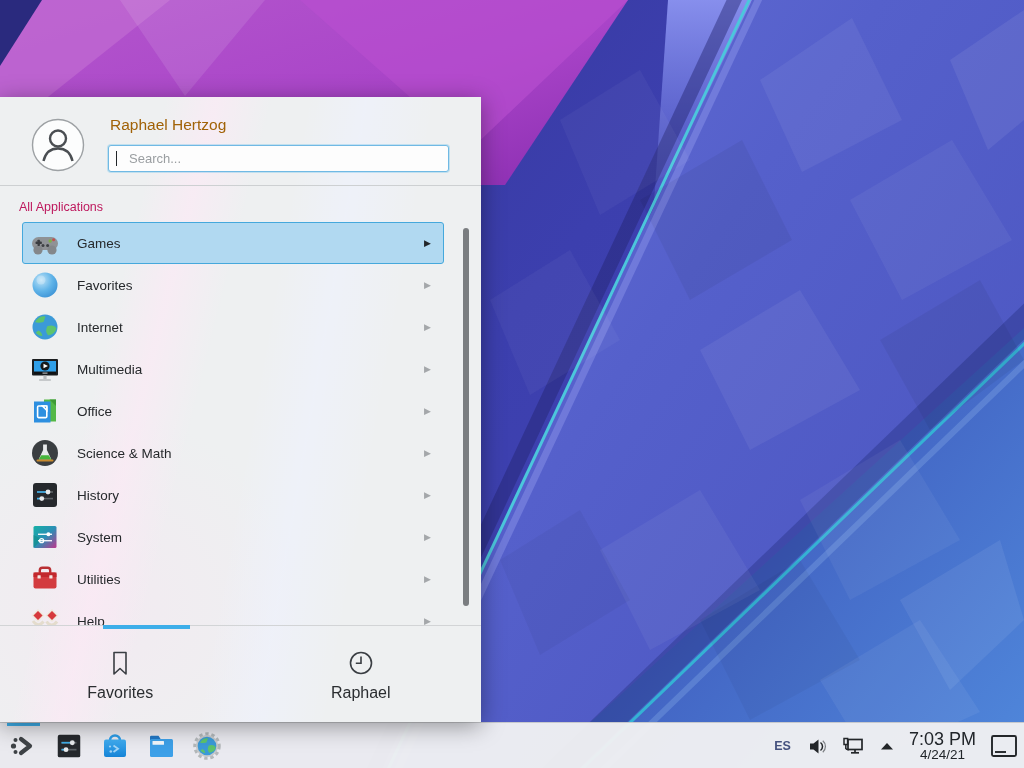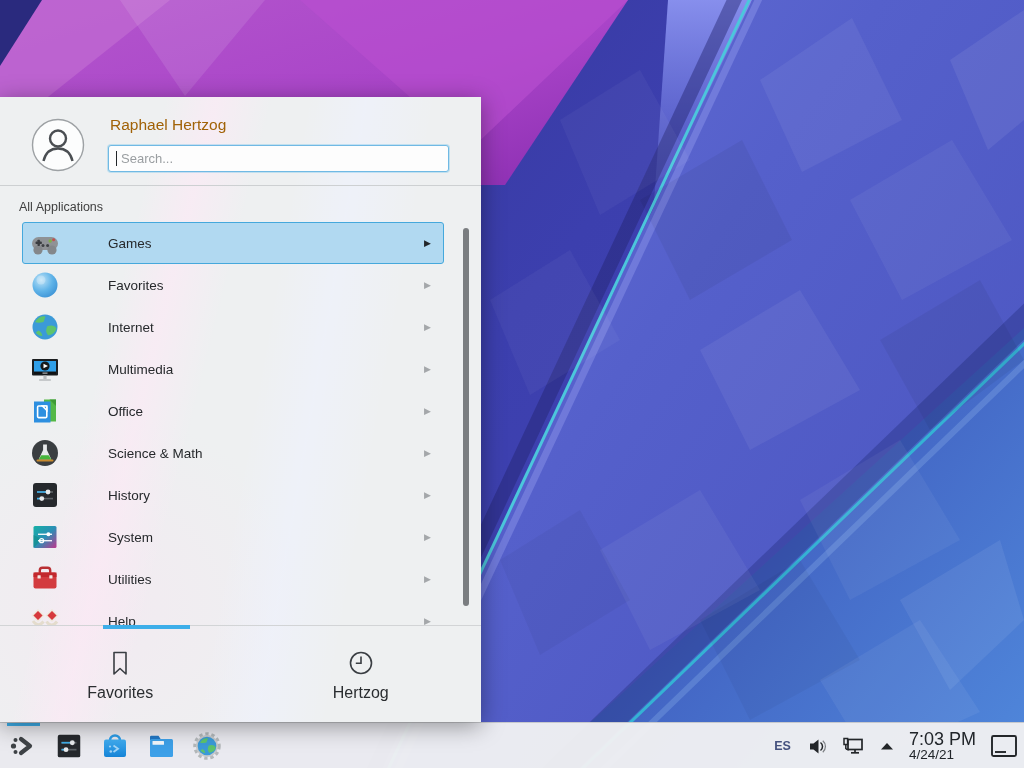--- a/index.html
+++ b/index.html
@@ -23,29 +23,29 @@
       linear-gradient(100deg, rgba(255,255,255,0) 52%, rgba(238,242,255,.55) 62%, rgba(255,255,255,0) 74%),
       radial-gradient(60% 45% at 22% 82%, rgba(247,228,241,.45), rgba(247,228,241,0) 70%);
   }
   .launcher-header { position:absolute; left:0; top:0; width:100%; height:88px; }
   .avatar { position:absolute; left:31px; top:21px; width:54px; height:54px; }
   .user-name { position:absolute; left:110px; top:19px; font-size:15.5px; color:#a16207; }
   .search-wrap { position:absolute; left:108px; top:48px; width:341px; height:27px;
     background:#fdfdfd; border:1px solid #70b9e4; border-radius:3px;
     box-shadow:0 0 0 1px rgba(61,174,233,.25); }
   .search-wrap input { position:absolute; inset:0; border:0; background:transparent; outline:none;
-    padding-left:12px; font-size:13px; font-family:"Liberation Sans",sans-serif; color:#232629; }
+    padding-left:20px; font-size:13px; font-family:"Liberation Sans",sans-serif; color:#232629; }
   .search-wrap input::placeholder { color:#9a9ea1; opacity:1; }
   .search-caret { position:absolute; left:7px; top:5px; width:1px; height:15px; background:#232629; }
   .header-sep { position:absolute; left:0; top:88px; width:100%; height:1px; background:#cdd0d2; }
-  .section-label { position:absolute; left:19px; top:103px; font-size:12.5px; color:#404040; }
+  .section-label { position:absolute; left:19px; top:103px; font-size:12.5px; color:#be185d; }
 
   .cat-list { position:absolute; left:0; top:125px; width:100%; height:403px; overflow:hidden; }
   .cat-row { position:relative; width:422px; margin-left:22px; height:42px;
-    display:flex; align-items:center; border:1px solid transparent; border-radius:3px;gap:31px; }
+    display:flex; align-items:center; border:1px solid transparent; border-radius:3px; }
   .cat-row.selected { background:#b1d9f1; border-color:#45a8dc; }
   .cat-icon { width:32px; height:32px; margin-left:6px; flex:0 0 32px; }
   .cat-label { margin-left:16px; font-size:13.5px; color:#26292c; }
   .cat-arrow { position:absolute; right:12px; top:50%; transform:translateY(-50%);
     font-size:9px; color:#a4a7aa; }
   .cat-row.selected .cat-arrow { color:#232629; }
 
   .scrollbar { position:absolute; left:463px; top:131px; width:6px; height:378px;
     background:#7a7d80; border-radius:3px; }
 
@@ -59,21 +59,21 @@
   
   .taskbar { position:absolute; left:0; top:722px; width:1024px; height:46px;
     background:rgba(239,240,242,.97); border-top:1px solid rgba(190,193,196,.8); z-index:4; }
   .task-apps { position:absolute; left:0; top:0; height:46px; display:flex; }
   .task-app { position:relative; width:46px; height:46px; display:flex; align-items:center; justify-content:center; }
   .task-app .active-line { position:absolute; left:7px; top:0; width:33px; height:3px; background:#3daee9; }
 
   .tray { position:absolute; right:0; top:0; height:46px; display:flex; align-items:center; }
   .kbd-layout { font-size:12.5px; font-weight:bold; color:#44517e; margin-right:16px; }
   .tray-icon { margin-right:14px; display:flex; align-items:center; }
-  .clock { text-align:left; margin-right:12px; line-height:1.04; color:#21252a; }
+  .clock { text-align:center; margin-right:12px; line-height:1.04; color:#21252a; }
   .clock-time { font-size:18px; }
   .clock-date { font-size:13.5px; }
   .show-desktop { margin-right:4px; width:32px; height:40px; display:flex; align-items:center; justify-content:center; }
 </style>
 </head>
 <body>
 
 <div class="wallpaper">
 <svg width="1024" height="768" viewBox="0 0 1024 768">
   <defs>
@@ -320,21 +320,21 @@
       <span class="tab-label">Favorites</span>
     </div>
 
 
 
     <div class="tab">
       <svg width="28" height="28" viewBox="0 0 28 28">
         <circle cx="14" cy="14" r="10.5" fill="none" stroke="#3a3e43" stroke-width="1.6"></circle>
         <path d="M14,7.5 v6.8 h-5.2" fill="none" stroke="#3a3e43" stroke-width="1.6"></path>
       </svg>
-      <span class="tab-label">Hertzog</span>
+      <span class="tab-label">Raphael</span>
     </div>
 
 
   </div>
 </div>
 
 <div class="taskbar">
 
   <div class="task-apps">
 

